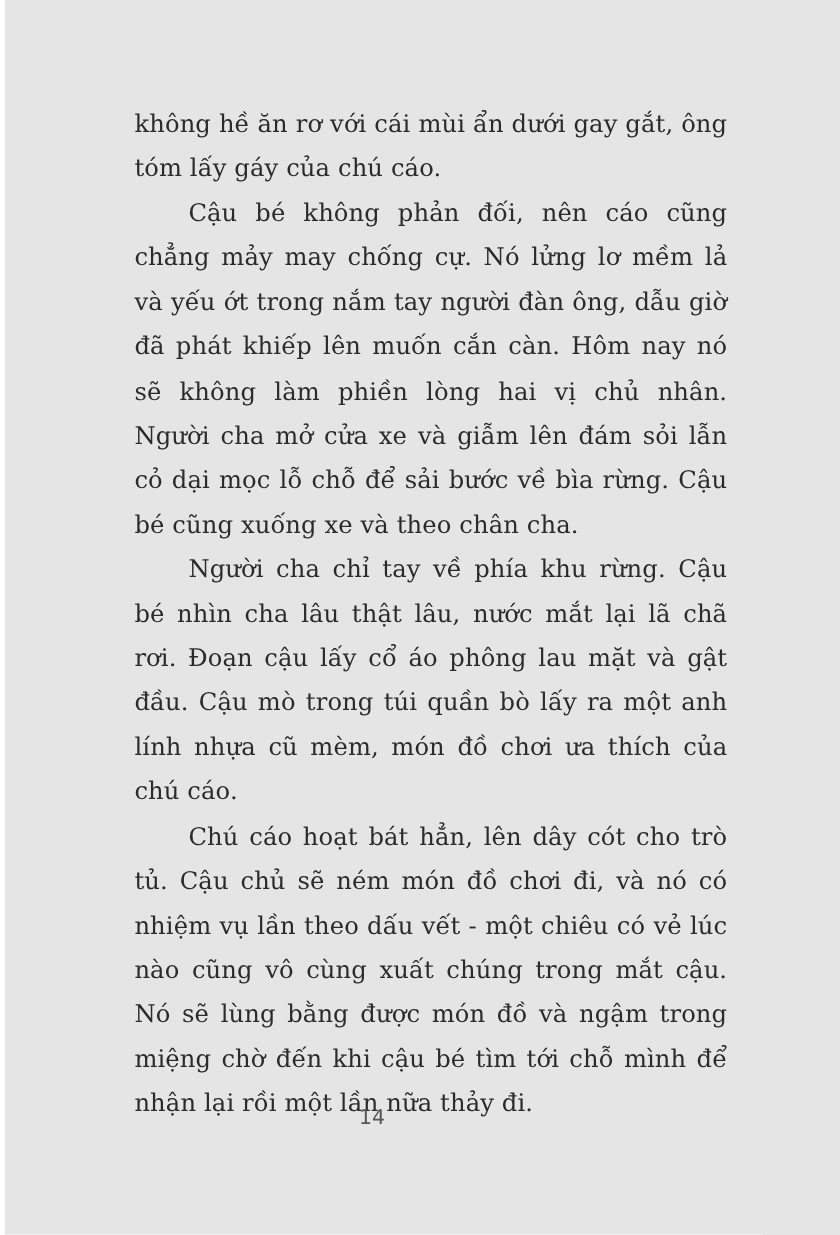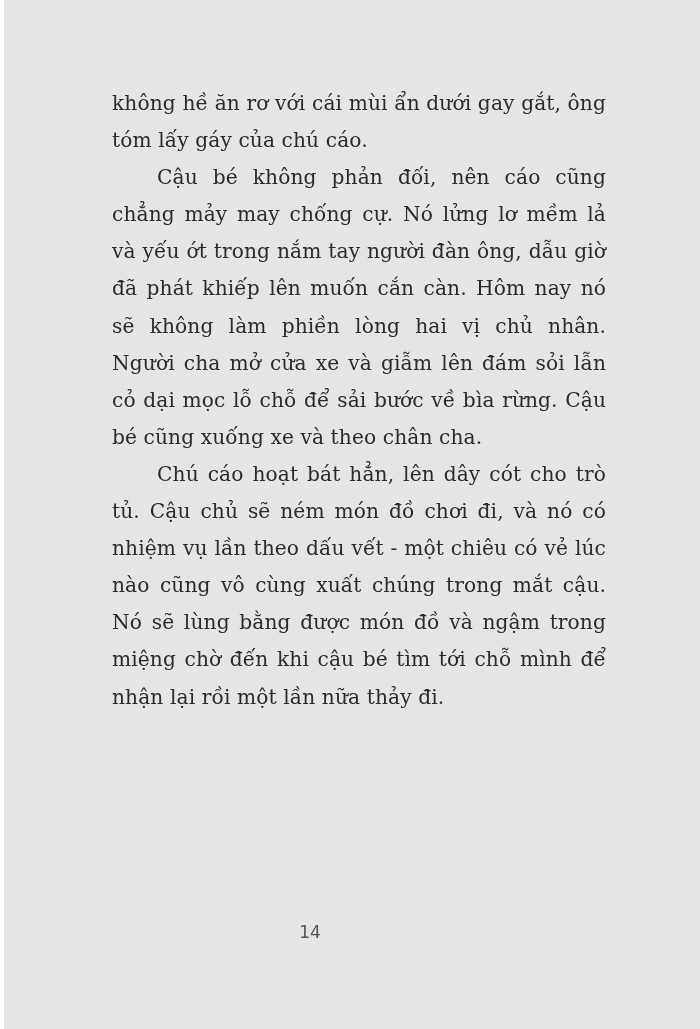--- a/index.html
+++ b/index.html
@@ -51,17 +51,18 @@
       color: #555555;
     }
   </style>
 </head>
 <body>
 
 <div class="page">
   <div class="text-block">
     <p class="para no-indent">không hề ăn rơ với cái mùi ẩn dưới gay gắt, ông tóm lấy gáy của chú cáo.</p>
     <p class="para">Cậu bé không phản đối, nên cáo cũng chẳng mảy may chống cự. Nó lửng lơ mềm lả và yếu ớt trong nắm tay người đàn ông, dẫu giờ đã phát khiếp lên muốn cắn càn. Hôm nay nó sẽ không làm phiền lòng hai vị chủ nhân. Người cha mở cửa xe và giẫm lên đám sỏi lẫn cỏ dại mọc lỗ chỗ để sải bước về bìa rừng. Cậu bé cũng xuống xe và theo chân cha.</p>
+    <p class="para">Người cha chỉ tay về phía khu rừng. Cậu bé nhìn cha lâu thật lâu, nước mắt lại lã chã rơi. Đoạn cậu lấy cổ áo phông lau mặt và gật đầu. Cậu mò trong túi quần bò lấy ra một anh lính nhựa cũ mèm, món đồ chơi ưa thích của chú cáo.</p>
     <p class="para">Chú cáo hoạt bát hẳn, lên dây cót cho trò tủ. Cậu chủ sẽ ném món đồ chơi đi, và nó có nhiệm vụ lần theo dấu vết - một chiêu có vẻ lúc nào cũng vô cùng xuất chúng trong mắt cậu. Nó sẽ lùng bằng được món đồ và ngậm trong miệng chờ đến khi cậu bé tìm tới chỗ mình để nhận lại rồi một lần nữa thảy đi.</p>
 
   </div>
   <div class="page-number">14</div>
 </div>
 
 </body></html>

